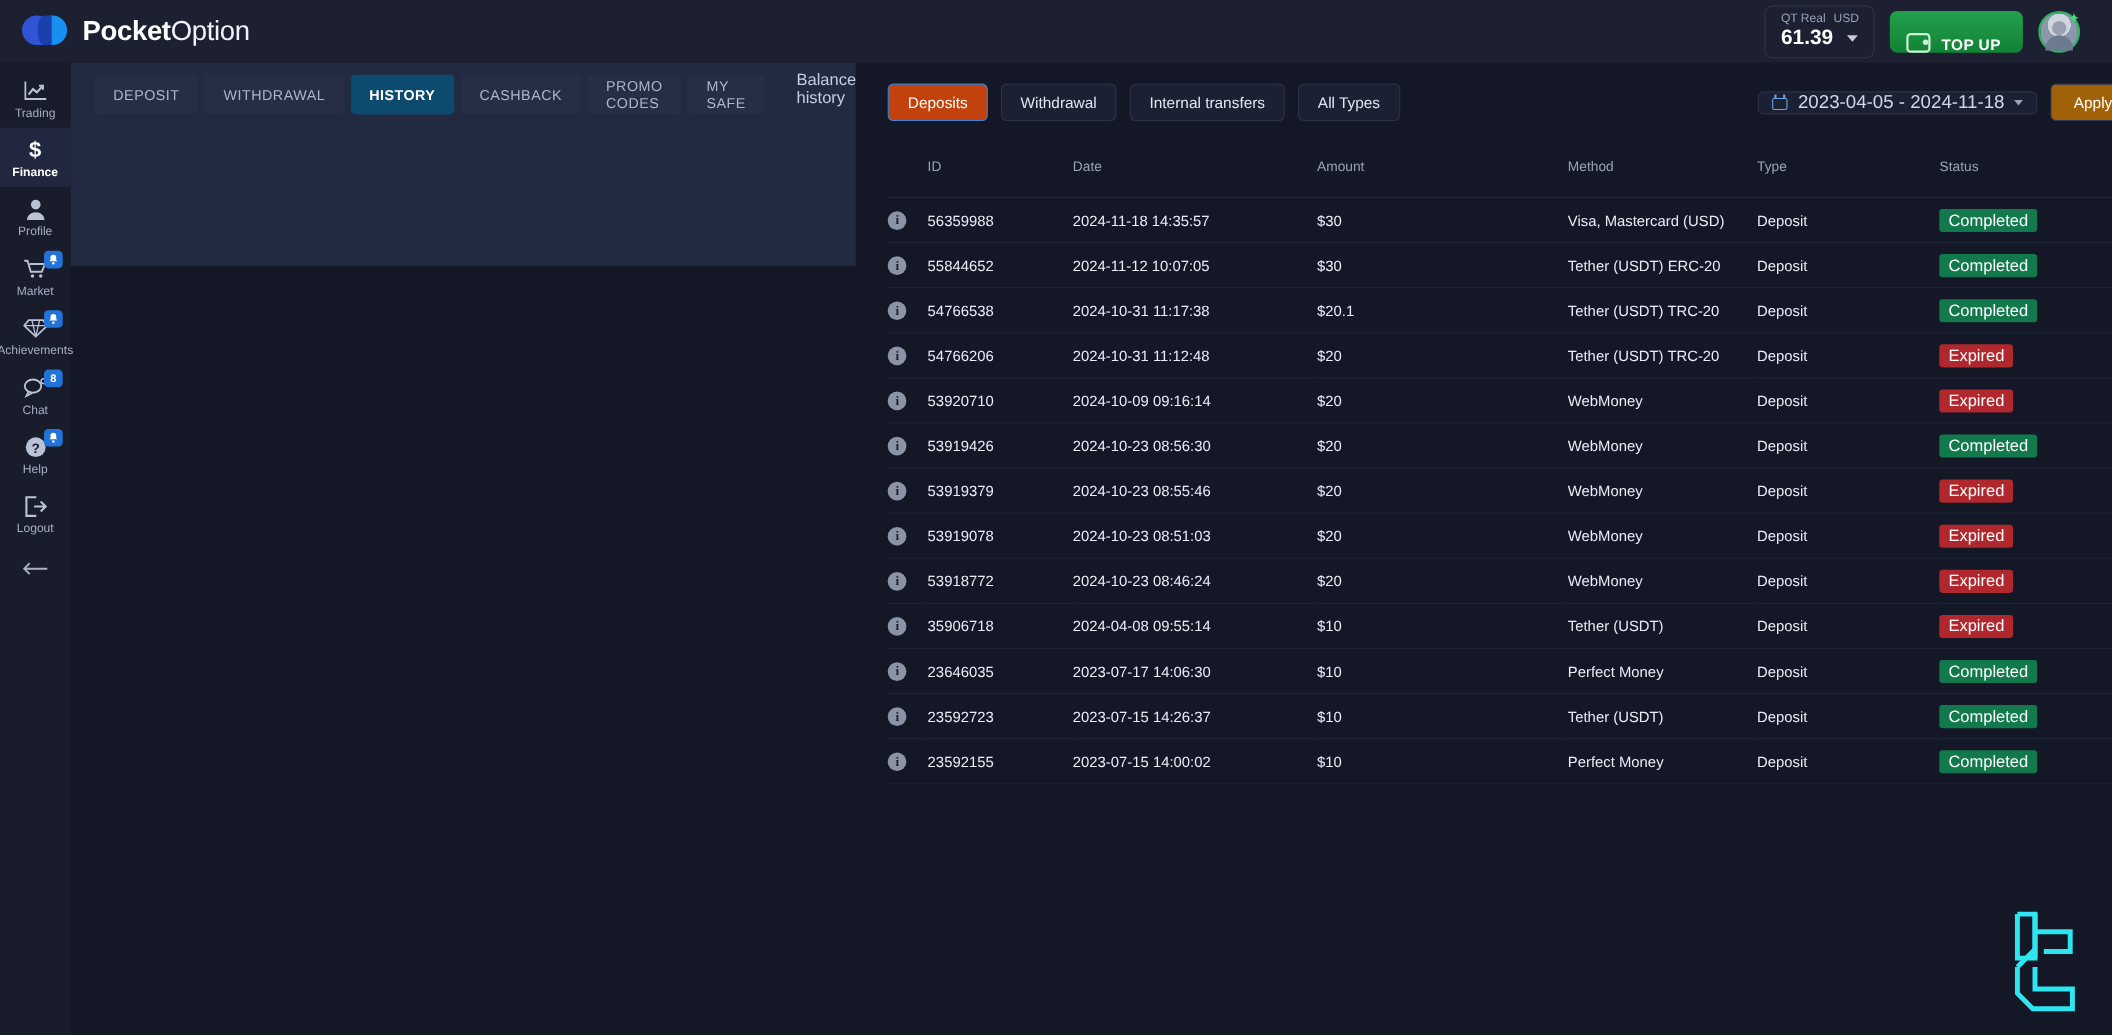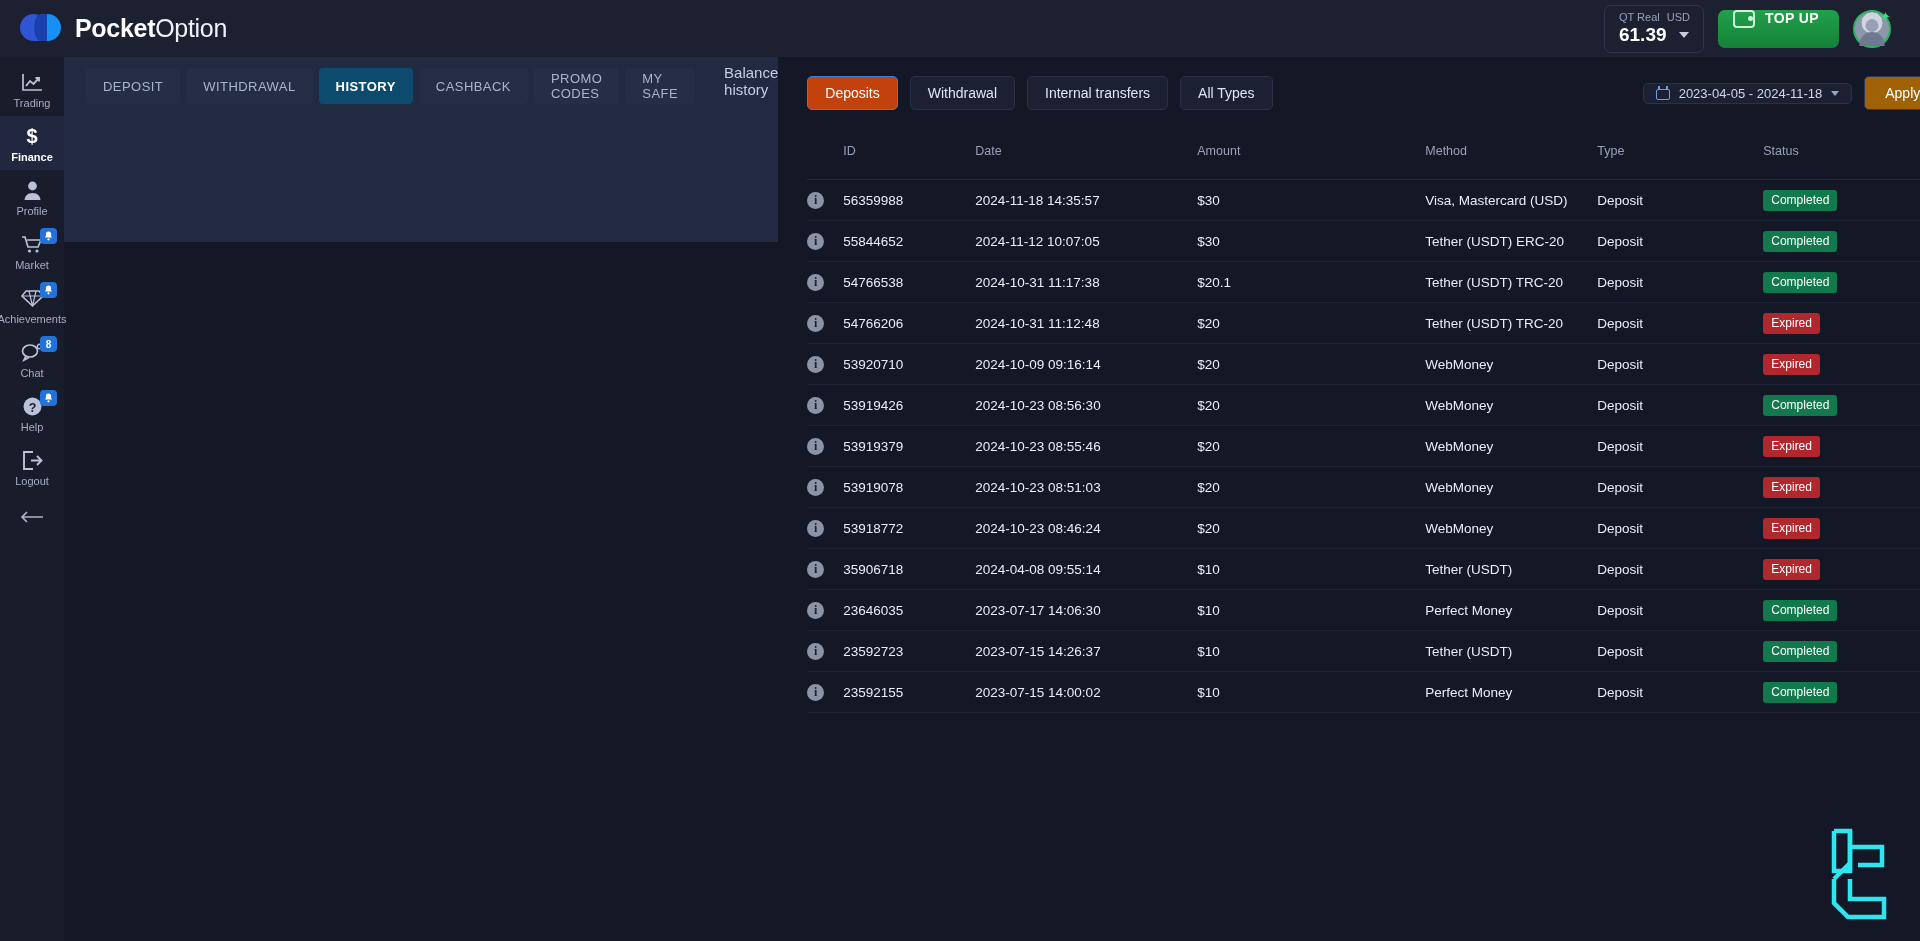--- a/index.html
+++ b/index.html
@@ -49,21 +49,21 @@
   .balance-label { font-size: 11px; color: #97a1bb; display: flex; gap: 7px; line-height: 14px;}
   .balance-row { display: flex; align-items: center; gap: 12px; }
   .balance-value { font-size: 19px; font-weight: 700; color: #fff; line-height: 22px; }
   .caret-down {
     width: 0; height: 0; border-left: 5px solid transparent; border-right: 5px solid transparent;
     border-top: 6px solid #c3ccde;
   }
   .topup-btn {
     background: linear-gradient(180deg,#22a04c 0%, #138236 100%);
     border: none; border-radius: 7px; height: 38px; padding: 0 20px 0 15px;
-    display: flex; align-items: flex-start; gap: 10px; cursor: pointer;
+    display: flex; align-items: flex-end; gap: 10px; cursor: pointer;
     color: #fff; font-size: 14px; font-weight: 700; letter-spacing: .4px;
   }
   .wallet-ic { width: 22px; height: 18px; position: relative; }
   .wallet-ic i {
     position: absolute; inset: 0; border: 2px solid #cdf3d8; border-radius: 4px;
   }
   .wallet-ic em {
     position: absolute; right: 2px; top: 6px; width: 5px; height: 5px;
     border-radius: 50%; background: #cdf3d8;
   }
@@ -139,21 +139,21 @@
   }
   .fbtn {
     height: 34px; padding: 0 17px; border-radius: 5px; cursor: pointer;
     background: #1b2133; border: 1px solid #2a3149; color: #dfe5f2; font-size: 14px;
     display: flex; align-items: center;
   }
   .fbtn.active { border-color: #3d7fd6; background: #c2410c; color: #ffffff; }
   .filters-right { margin-left: auto; display: flex; align-items: center; gap: 12px; }
   .daterange {
     height: 21px; padding: 0 12px; border-radius: 5px; cursor: pointer;
-    background: #1b2133; border: 1px solid #2a3149; color: #cfd7e8; font-size: 13px;
+    background: #1b2133; border: 1px solid #2a3149; color: #cfd7e8; font-size: 17px;
     display: flex; align-items: center; gap: 9px;
   }
   .cal-ic { width: 14px; height: 14px; position: relative; display:inline-block; }
   .cal-ic b { position:absolute; left:0; right:0; bottom:0; top:3px; border:1.5px solid #6e9fe0; border-radius:2px;}
   .cal-ic i { position:absolute; left:2px; top:0; width:2px; height:4px; background:#6e9fe0;}
   .cal-ic em { position:absolute; right:2px; top:0; width:2px; height:4px; background:#6e9fe0;}
   .mini-caret { width:0;height:0;border-left:4px solid transparent;border-right:4px solid transparent;border-top:5px solid #9aa5bd;}
   .apply-btn {
     height: 34px; padding: 0 20px; border-radius: 5px; cursor: pointer;
     background: #a16207; border: 1px solid #313a55; color: #ffffff; font-size: 14px;
@@ -179,21 +179,21 @@
   .col-type { width: 166px; }
   .col-status { width: 178px; }
   .col-bonus { width: auto; }
   .info-ic {
     width: 17px; height: 17px; border-radius: 50%; background: #8b93a6;
     color: #1c2030; font-size: 12px; font-weight: 700; font-family: "Liberation Serif", serif;
     display: flex; align-items: center; justify-content: center; cursor: pointer;
   }
   .badge {
     display: inline-flex; align-items: center; height: 21px; padding: 0 8px;
-    border-radius: 3px; font-size: 12px; color: #ffffff; font-weight: 400;
+    border-radius: 3px; font-size: 15px; color: #ffffff; font-weight: 400;
   }
   .badge.completed { background: #12794c; }
   .badge.expired { background: #b0282e; }
 
   
   .watermark {
     position: absolute; right: 30px; bottom: 18px; width: 78px; height: 98px; z-index: 5;
     pointer-events: none;
   }
 </style>

